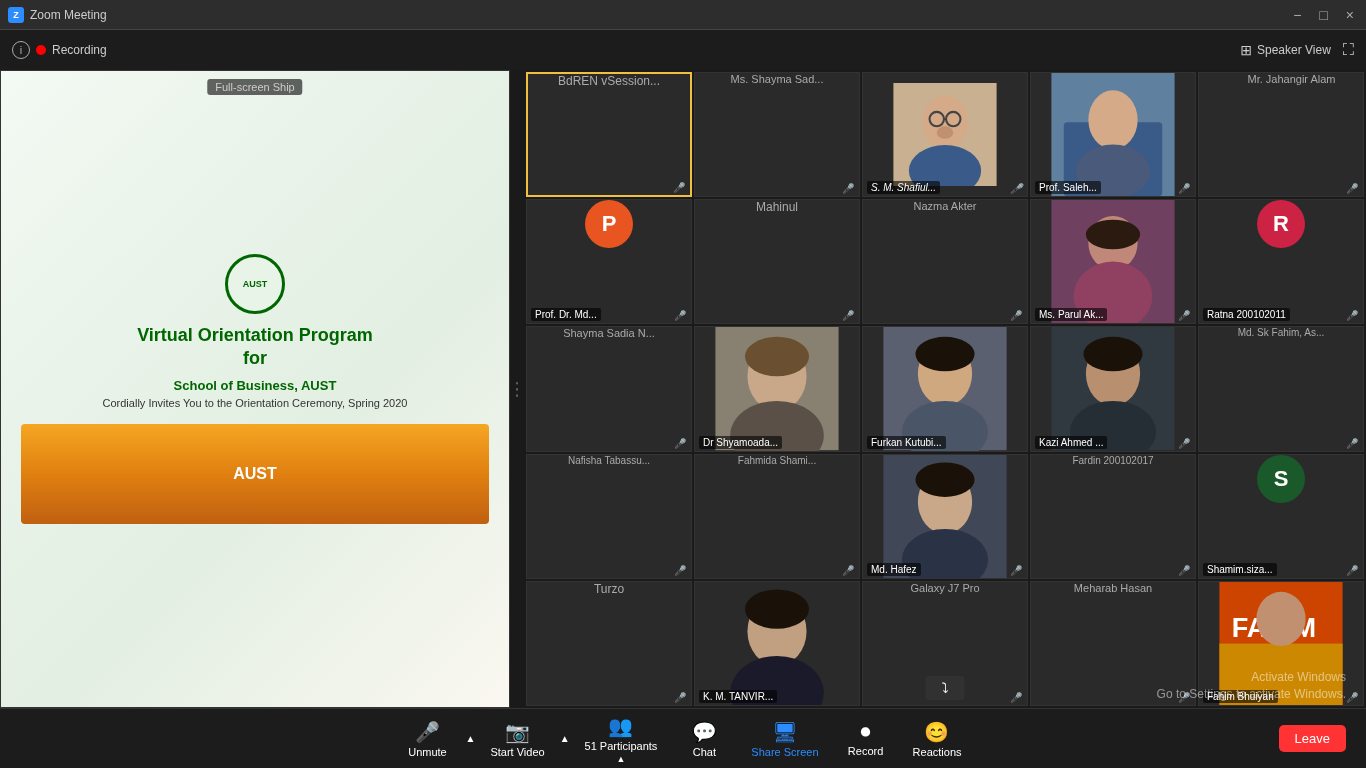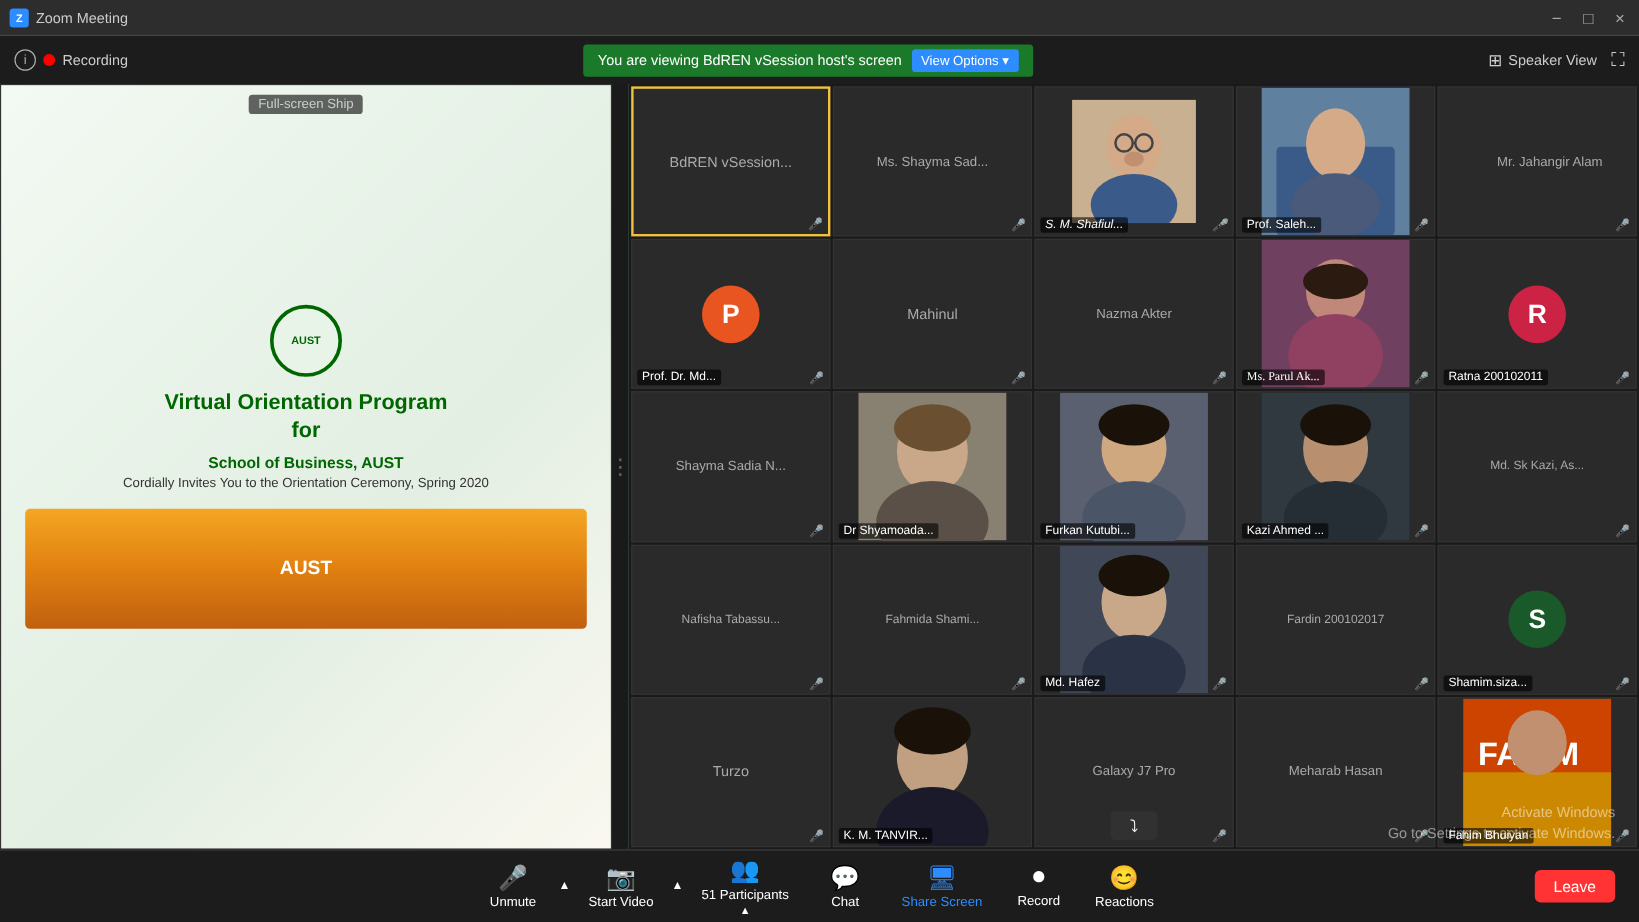--- a/index.html
+++ b/index.html
@@ -247,21 +247,20 @@
       font-size: 18px;
     }
 
     .participant-tile {
       background: #2a2a2a;
       border: 1px solid #333;
       position: relative;
       display: flex;
       flex-direction: column;
       align-items: center;
-      justify-content: center;
       overflow: hidden;
       min-height: 0;
     }
     .participant-tile.active {
       border: 2px solid #f0c040;
     }
     .participant-name {
       position: absolute;
       bottom: 2px;
       left: 4px;
@@ -392,26 +391,20 @@
     <span class="title-ctrl">□</span>
     <span class="title-ctrl">×</span>
   </div>
 </div>
 
 <div id="top-bar">
   <div class="recording-badge">
     <div class="info-icon">i</div>
     <div class="rec-dot"></div>
     <span>Recording</span>
-  </div>
-  <div class="viewing-banner">
-    <span>You are viewing BdREN vSession host's screen</span>
-    <div class="view-options-btn">
-      <span>View Options ▾</span>
-    </div>
   </div>
   <div class="top-right-controls">
     <div class="speaker-view-btn">
       <span style="font-size:14px;">⊞</span>
       <span>Speaker View</span>
     </div>
     <span style="font-size:16px; cursor:pointer;">⛶</span>
   </div>
 </div>
 
@@ -491,21 +484,21 @@
       <span class="mic-icon">🎤</span>
     </div>
     <div class="participant-tile">
       <span style="color:#aaa; font-size:12px;">Mahinul</span>
       <span class="mic-icon">🎤</span>
     </div>
     <div class="participant-tile">
       <span style="color:#aaa; font-size:11px;">Nazma Akter</span>
       <span class="mic-icon">🎤</span>
     </div>
-    <div class="participant-tile" style="padding:0;font-family:Liberation Serif, serif;">
+    <div class="participant-tile" style="padding:0;">
       <div class="tile-photo">
         <svg viewBox="0 0 100 100" class="face-svg">
           <rect width="100" height="100" fill="#704060"></rect>
           <ellipse cx="50" cy="35" rx="20" ry="22" fill="#c08878"></ellipse>
           <ellipse cx="50" cy="78" rx="32" ry="28" fill="#904060"></ellipse>
           <ellipse cx="50" cy="28" rx="22" ry="12" fill="#2a1a10"></ellipse>
         </svg>
       </div>
       <span class="participant-name">Ms. Parul Ak...</span>
       <span class="mic-icon">🎤</span>
@@ -548,21 +541,21 @@
           <rect width="100" height="100" fill="#303840"></rect>
           <ellipse cx="50" cy="38" rx="22" ry="26" fill="#b89070"></ellipse>
           <ellipse cx="50" cy="85" rx="35" ry="25" fill="#252d35"></ellipse>
           <ellipse cx="50" cy="22" rx="24" ry="14" fill="#1a1208"></ellipse>
         </svg>
       </div>
       <span class="participant-name">Kazi Ahmed ...</span>
       <span class="mic-icon">🎤</span>
     </div>
     <div class="participant-tile">
-      <span style="color:#aaa; font-size:10px;">Md. Sk Kazi, As...</span>
+      <span style="color:#aaa; font-size:10px;">Md. Sk Fahim, As...</span>
       <span class="mic-icon">🎤</span>
     </div>
 
     <div class="participant-tile">
       <span style="color:#aaa; font-size:10px;">Nafisha Tabassu...</span>
       <span class="mic-icon">🎤</span>
     </div>
     <div class="participant-tile">
       <span style="color:#aaa; font-size:10px;">Fahmida Shami...</span>
       <span class="mic-icon">🎤</span>

